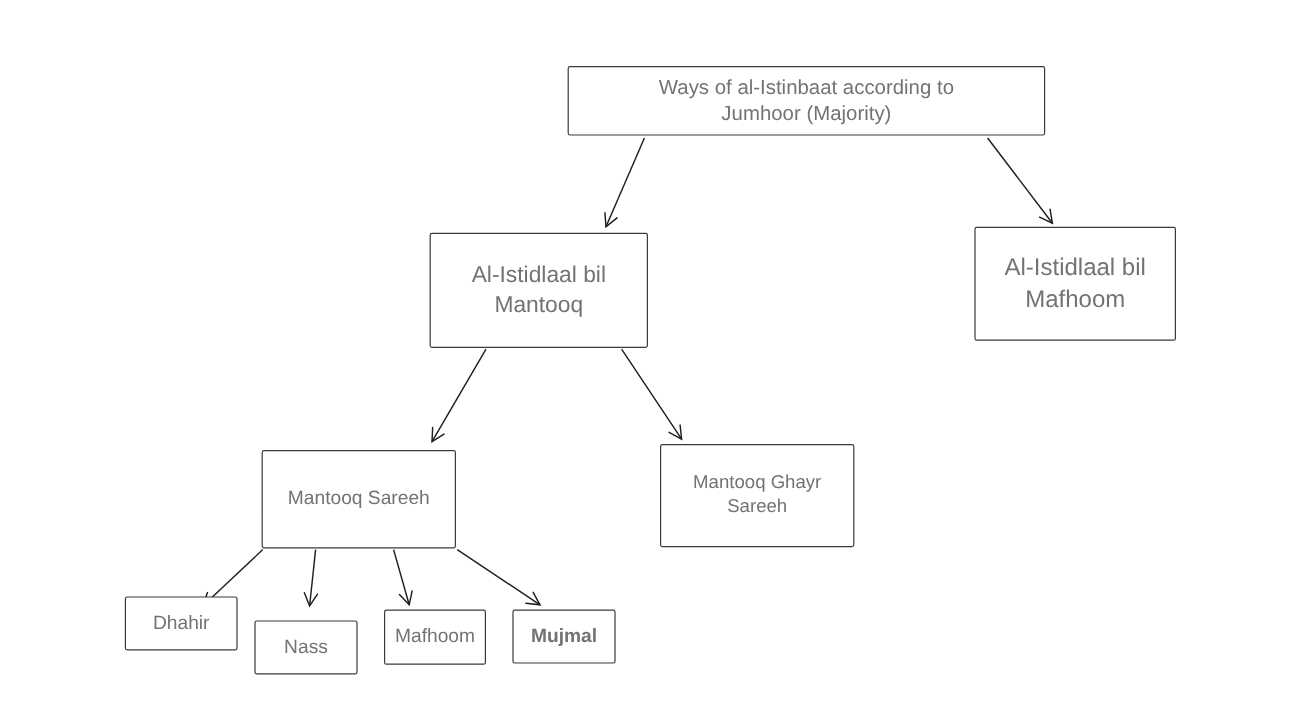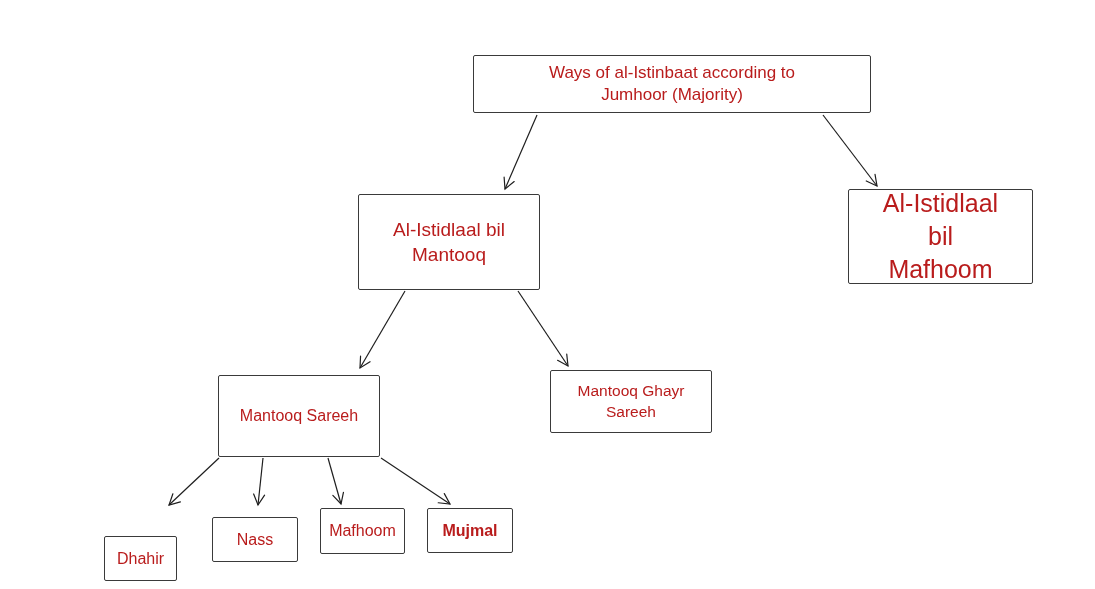--- a/index.html
+++ b/index.html
@@ -6,21 +6,21 @@
     margin: 0;
     padding: 0;
     background: #ffffff;
   }
   .canvas {
     position: relative;
     width: 1095px;
     height: 589px;
     background: #ffffff;
     font-family: "Liberation Sans", sans-serif;
-    color: #b91c1c;
+    color: #737373;
     overflow: hidden;
   }
   .edges-layer {
     position: absolute;
     left: 0;
     top: 0;
     width: 1095px;
     height: 589px;
     pointer-events: none;
   }
@@ -38,28 +38,28 @@
   }
   .node .label {
     display: block;
   }
   
   .node-root            { left: 473px; top: 55px;  width: 398px; height: 58px; font-size: 17px; }
   .node-root .label     { max-width: 265px; }
   
   .node-mantooq         { left: 358px; top: 194px; width: 182px; height: 96px; font-size: 19px; }
   .node-mantooq .label  { max-width: 132px; }
-  .node-mafhoom         { left: 848px; top: 189px; width: 185px; height: 95px; font-size: 25px; }
+  .node-mafhoom         { left: 812px; top: 189px; width: 168px; height: 95px; font-size: 20px; }
   .node-mafhoom .label  { max-width: 136px; }
   
   .node-sareeh          { left: 218px; top: 375px; width: 162px; height: 82px; font-size: 16px; }
-  .node-ghayr           { left: 550px; top: 370px; width: 162px; height: 63px; font-size: 15.5px; }
+  .node-ghayr           { left: 550px; top: 370px; width: 162px; height: 86px; font-size: 15.5px; }
   .node-ghayr .label    { max-width: 118px; }
   
-  .node-dhahir          { left: 104px; top: 536px; width: 73px;  height: 45px; font-size: 16px; }
+  .node-dhahir          { left: 104px; top: 497px; width: 94px;  height: 45px; font-size: 16px; }
   .node-nass            { left: 212px; top: 517px; width: 86px;  height: 45px; font-size: 16px; }
   .node-muawwal         { left: 320px; top: 508px; width: 85px;  height: 46px; font-size: 16px; }
   .node-mujmal          { left: 427px; top: 508px; width: 86px;  height: 45px; font-size: 16px; font-weight: bold; }
 
   .edge-line {
     stroke: #1e1e1e;
     stroke-width: 1.2;
     fill: none;
   }
 </style>

